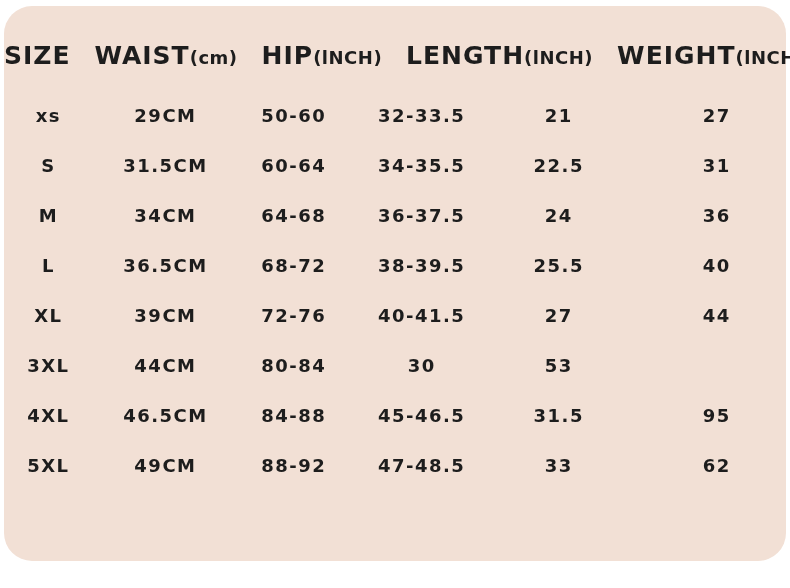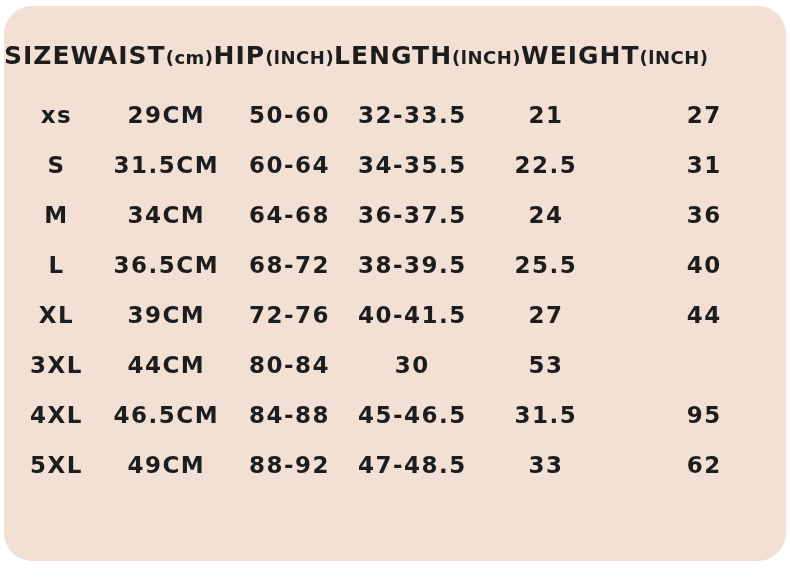--- a/index.html
+++ b/index.html
@@ -17,20 +17,21 @@
     width: 782px;
     height: 555px;
     background: #f2e0d5;
     border-radius: 28px;
     color: #1d1d1d;
   }
   .grid-row {
     display: grid;
     grid-template-columns: 106fr 116fr 133fr 115fr 155fr 165fr;
     align-items: center;
+    gap: 24px;
   }
   .header-row {
     height: 84px;
     padding-top: 14px;
   }
   .header-cell {
     text-align: center;
     font-weight: bold;
     font-size: 25px;
     letter-spacing: 1px;
@@ -40,21 +41,21 @@
     font-size: 18px;
     font-weight: bold;
     letter-spacing: 0.5px;
   }
   .data-row {
     height: 50px;
   }
   .data-cell {
     text-align: center;
     font-weight: bold;
-    font-size: 23px;
+    font-size: 18px;
     letter-spacing: 1.5px;
     white-space: nowrap;
   }
 </style>
 </head>
 <body>
 
 <div class="panel">
   <div class="grid-row header-row" id="header-row">
       <div class="header-cell"><span>SIZE</span></div>

